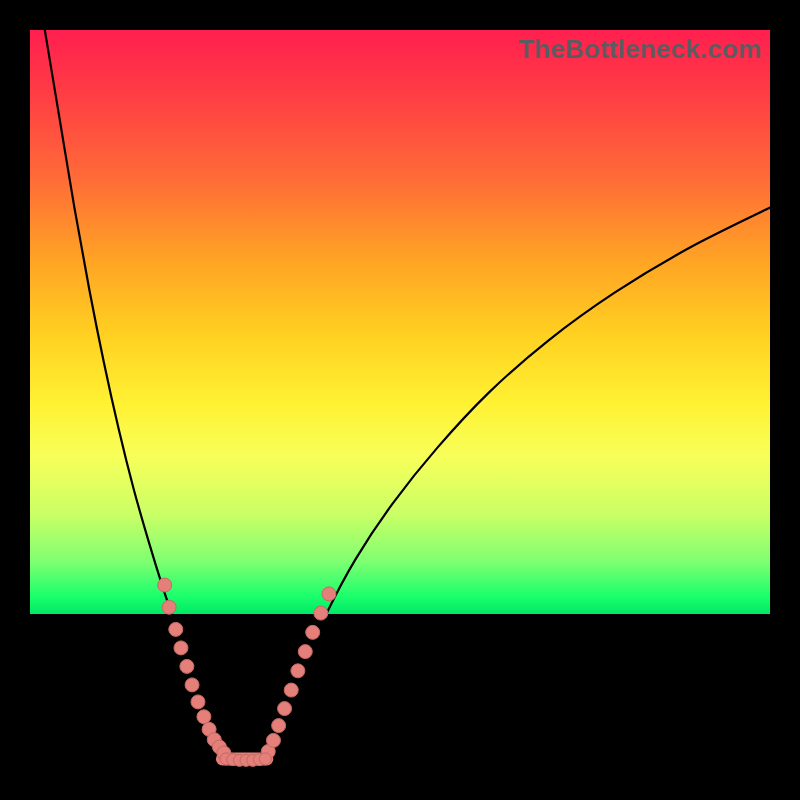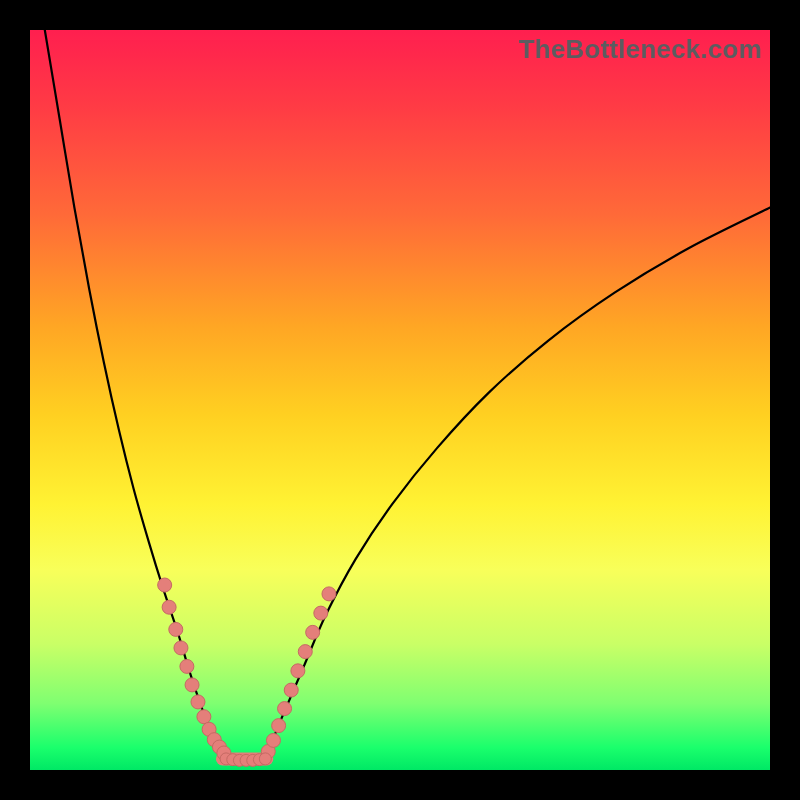--- a/index.html
+++ b/index.html
@@ -14,21 +14,21 @@
     position: relative;
     width: 800px;
     height: 800px;
     background: #000;
   }
   .plot {
     position: absolute;
     left: 30px;
     top: 30px;
     width: 740px;
-    height: 740px;
+    height: 584px;
     background: linear-gradient(to bottom,
       #ff1f4f 0%,
       #ff3a45 10%,
       #ff6a38 25%,
       #ffa624 40%,
       #ffd021 52%,
       #fff233 64%,
       #f8ff5a 73%,
       #c9ff66 83%,
       #7fff71 91%,

